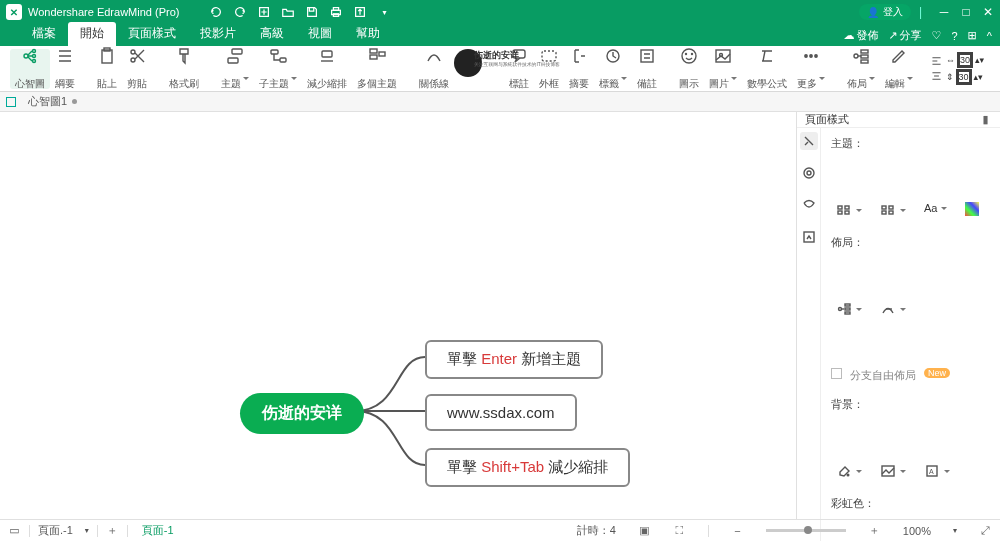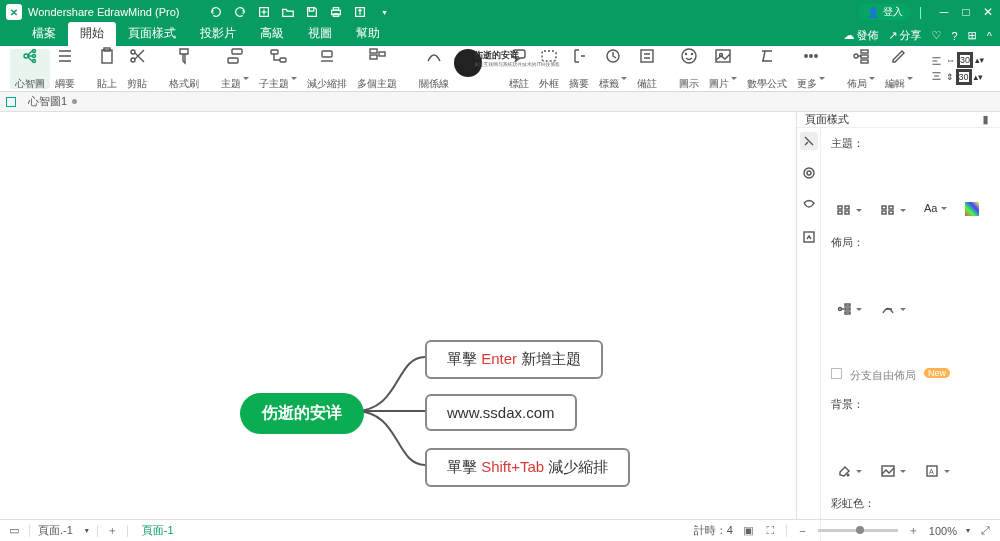--- a/index.html
+++ b/index.html
@@ -71,21 +71,21 @@
 .root-node { position: absolute; left: 240px; top: 281px; background: #0aad52; color: #fff; padding: 10px 22px; border-radius: 22px; font-size: 16px; font-weight: bold; }
 .child-node { position: absolute; border: 2px solid #888; border-radius: 6px; padding: 8px 20px; font-size: 15px; background: #fff; font-weight: 500;}
 .child-node .kw { color: #d83a3a; }
 svg.connectors { position: absolute; left: 0; top: 0; pointer-events: none; }
 
 
 .statusbar { height: 22px; border-top: 1px solid #e0e0e0; display: flex; align-items: center; padding: 0 8px; font-size: 11px; color: #555; gap: 8px;}
 .statusbar .sep { width:1px; height:12px; background:#ddd;}
 .page-sel { display: flex; align-items: center; gap: 12px;}
 .page-tab { color: #089c63; padding: 0 6px; cursor: pointer;}
-.status-right { margin-left: auto; display: flex; align-items: center; gap: 9px; padding-left: 16px;}
+.status-right { margin-left: auto; display: flex; align-items: center; gap: 22px; padding-left: 16px;}
 .zoom-slider { width: 80px; height: 3px; background: #ccc; position: relative;}
 .zoom-slider .thumb { position: absolute; width: 8px; height: 8px; background: #888; border-radius: 50%; top: -3px; left: 38px;}
 .mini-ic { width: 13px; height: 13px; display:inline-flex; align-items:center; justify-content:center; cursor:pointer; color:#666;}
 
 
 svg.i { width: 16px; height: 16px; stroke: #555; stroke-width: 1.4; fill: none; }
 svg.i.lg { width: 20px; height: 20px;}
 svg.i.w { stroke: #fff; }
 </style>
 </head>

